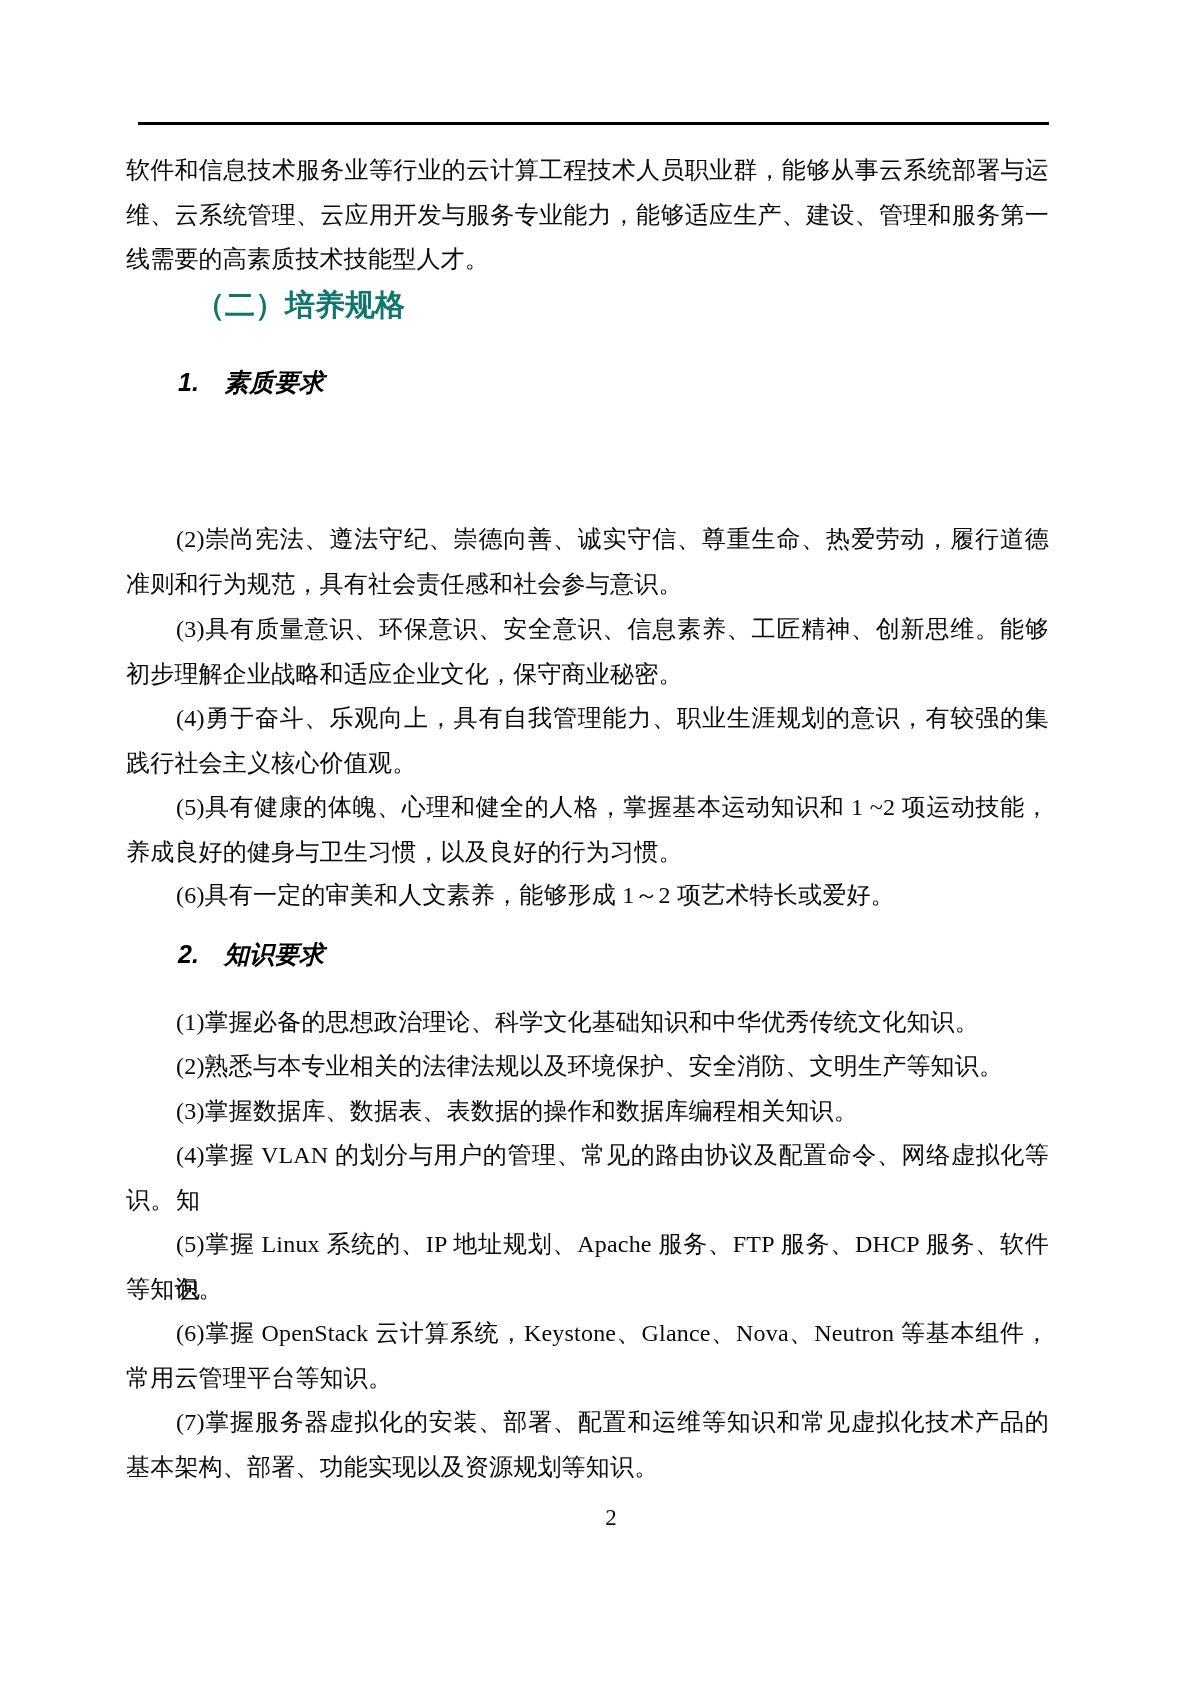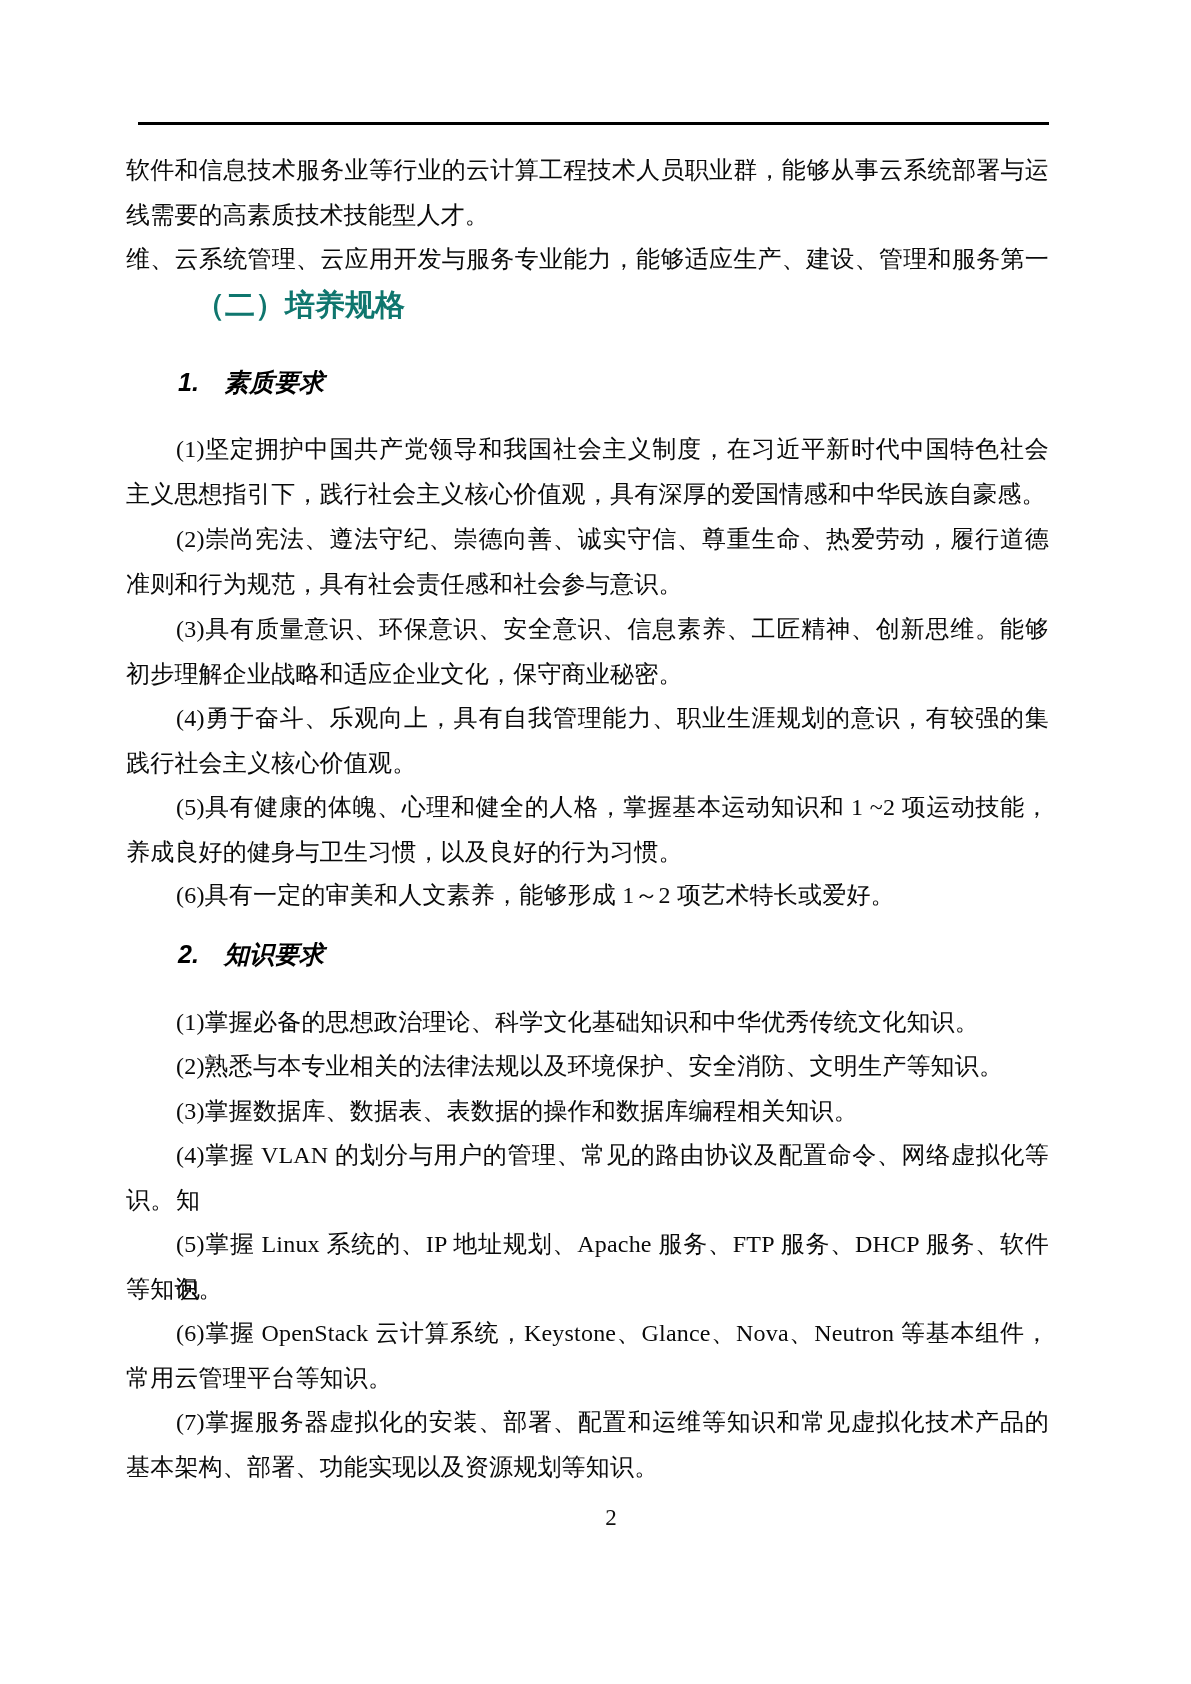--- a/index.html
+++ b/index.html
@@ -77,34 +77,30 @@
 </style>
 </head>
 <body>
 
 <div class="page">
 
   <div class="header-rule"></div>
 
   <div class="para" style="top:148px;">
     <div class="line">软件和信息技术服务业等行业的云计算工程技术人员职业群，能够从事云系统部署与运</div>
+    <div class="line">维、云系统管理、云应用开发与服务专业能力，能够适应生产、建设、管理和服务第一</div>
     <div class="line last">线需要的高素质技术技能型人才。</div>
-    <div class="line">维、云系统管理、云应用开发与服务专业能力，能够适应生产、建设、管理和服务第一</div>
   </div>
 
   <div class="heading-l2" style="top:282px;">（二）培养规格</div>
 
   <div class="heading-l3" style="top:360px;">
     <span class="hnum">1.</span><span>素质要求</span>
   </div>
 
-  <div class="para" style="top:427px;">
-    <div class="line indent">(1)坚定拥护中国共产党领导和我国社会主义制度，在习近平新时代中国特色社会</div>
-    <div class="line last">主义思想指引下，践行社会主义核心价值观，具有深厚的爱国情感和中华民族自豪感。</div>
-  </div>
 
   <div class="para" style="top:517px;">
     <div class="line indent">(2)崇尚宪法、遵法守纪、崇德向善、诚实守信、尊重生命、热爱劳动，履行道德</div>
     <div class="line last">准则和行为规范，具有社会责任感和社会参与意识。</div>
   </div>
 
   <div class="para" style="top:607px;">
     <div class="line indent">(3)具有质量意识、环保意识、安全意识、信息素养、工匠精神、创新思维。能够</div>
     <div class="line last">初步理解企业战略和适应企业文化，保守商业秘密。</div>
   </div>

